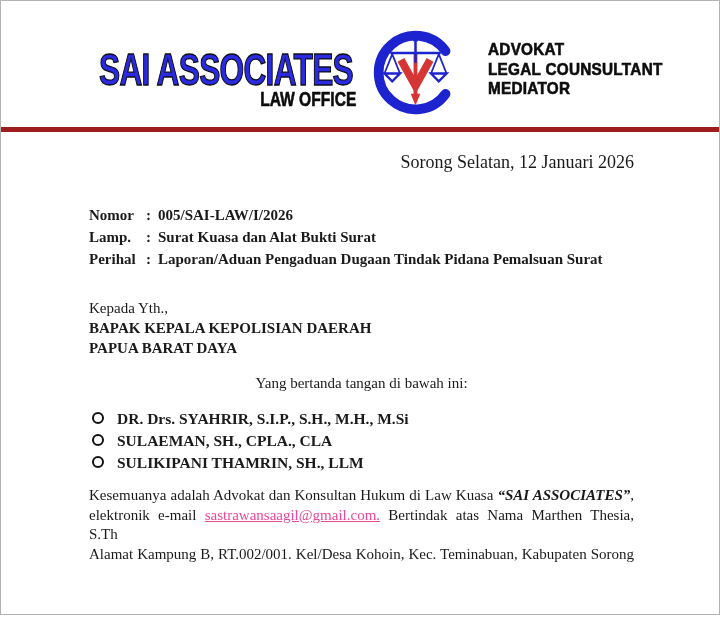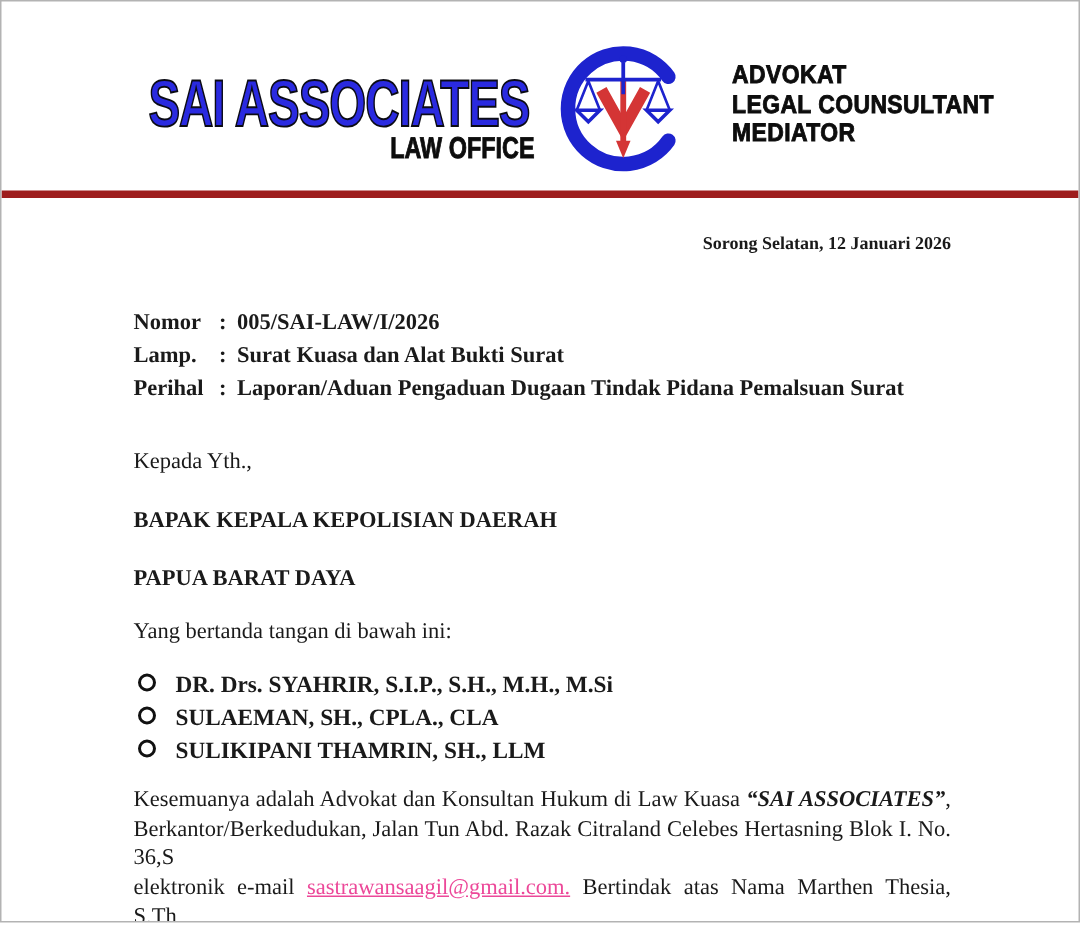--- a/index.html
+++ b/index.html
@@ -31,27 +31,27 @@
   .roles{
     position:absolute;left:487px;top:39px;
     font-family:"Liberation Sans", sans-serif;font-weight:800;
     font-size:17px;line-height:19.5px;color:#0d0d0d;white-space:nowrap;
     -webkit-text-stroke:0.6px #0d0d0d;letter-spacing:0.3px;
     transform:scaleX(0.9);transform-origin:0 0;
   }
   .red-rule{height:5px;background:#9e1e1e;}
   
   .content{padding:0 85px 0 88px;font-size:15px;}
-  .dateline{margin-top:21px;line-height:19px;font-size:12px;text-align:right;font-weight:bold;}
+  .dateline{margin-top:21px;line-height:19px;font-size:18px;text-align:right;}
   .meta-block{margin-top:32px;line-height:22px;font-weight:bold;}
   .meta-label{display:inline-block;width:57px;}
   .meta-value{padding-left:7px;}
   .recipient{margin-top:28px;line-height:20px;}
-  .bold{font-weight:bold;margin-top:19px;}
-  .intro{margin-top:16px;line-height:19px;}
+  .bold{font-weight:bold;}
+  .intro{margin-top:16px;line-height:19px;text-align:center;}
   .signatories{margin-top:15px;line-height:21px;}
   .sig-row{white-space:nowrap;}
   .ring-bullet{
     display:inline-block;width:8px;height:8px;border:2.5px solid #111;
     border-radius:50%;margin:0 13px 0 3px;position:relative;top:0px;
     box-sizing:content-box;
   }
   .sig-name{font-weight:bold;font-size:15.5px;}
   .body-par{margin-top:12px;line-height:19.5px;}
   .body-line{text-align:justify;text-align-last:justify;}
@@ -112,20 +112,19 @@
     <div class="intro">Yang bertanda tangan di bawah ini:</div>
 
     <div class="signatories">
       <div class="sig-row"><span class="ring-bullet"></span><span class="sig-name">DR. Drs. SYAHRIR, S.I.P., S.H., M.H., M.Si</span></div>
       <div class="sig-row"><span class="ring-bullet"></span><span class="sig-name">SULAEMAN, SH., CPLA., CLA</span></div>
       <div class="sig-row"><span class="ring-bullet"></span><span class="sig-name">SULIKIPANI THAMRIN, SH., LLM</span></div>
     </div>
 
     <div class="body-par">
       <div class="body-line"><span>Kesemuanya adalah Advokat dan Konsultan Hukum di Law Kuasa </span><span class="run-bi">“SAI ASSOCIATES”</span><span>,</span></div>
-      <div class="body-line">Berkantor/Berkedudukan, Jalan Tun Abd. Razak Citraland Celebes Hertasning Blok I. No. 36,S</div>
       <div class="body-line"><span>elektronik e-mail </span><span class="run-link">sastrawansaagil@gmail.com.</span><span> Bertindak atas Nama Marthen Thesia, S.Th</span></div>
       <div class="body-line">Alamat Kampung B, RT.002/001. Kel/Desa Kohoin, Kec. Teminabuan, Kabupaten Sorong</div>
 
     </div>
 
   </div>
 </div>
 
 </body></html>

